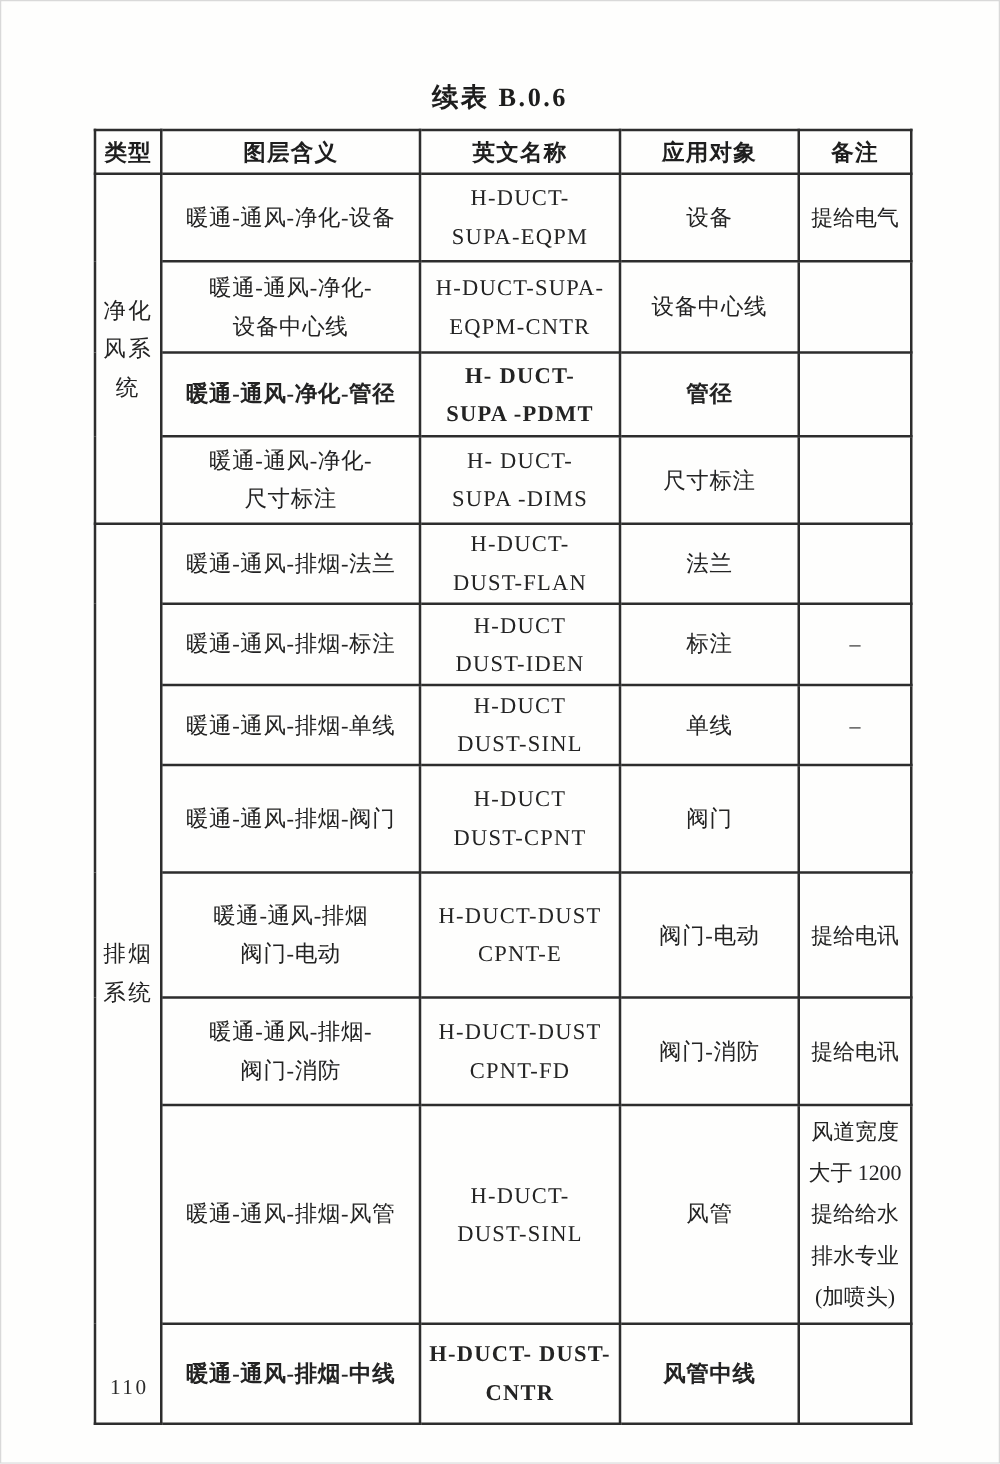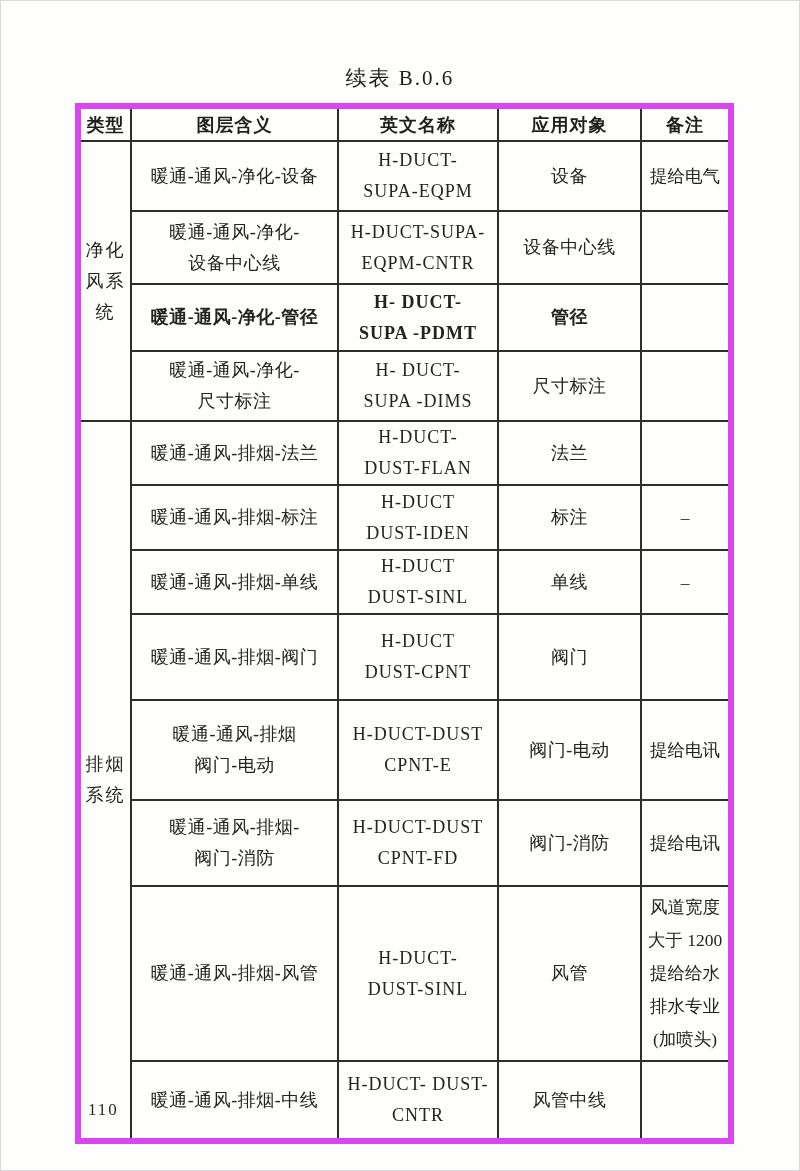--- a/index.html
+++ b/index.html
@@ -21,32 +21,32 @@
     box-sizing: border-box;
     background: #fefefd;
   }
   .doc-title {
     position: absolute;
     top: 64px;
     left: 0;
     width: 800px;
     text-align: center;
     font-size: 21px;
-    font-weight: normal;
+    font-weight: bold;
     letter-spacing: 2px;
     color: #1d1d1d;
   }
   table.layer-table {
     position: absolute;
     left: 75px;
     top: 103px;
     width: 653px;
     border-collapse: collapse;
     table-layout: fixed;
-    border: 6px solid #d946ef;
+    border: 2px solid #d946ef;
   }
   table.layer-table th,
   table.layer-table td {
     border: 2px solid #2d2d2d;
     text-align: center;
     vertical-align: middle;
     padding: 0 2px;
     overflow: hidden;
     box-sizing: border-box;
   }
@@ -274,21 +274,21 @@
           <div class="line">风管</div>
         </td>
         <td class="cell-remark">
           <div class="line">风道宽度</div>
           <div class="line">大于 1200</div>
           <div class="line">提给给水</div>
           <div class="line">排水专业</div>
           <div class="line">(加喷头)</div>
         </td>
       </tr>
-      <tr style="height: 80px;">
+      <tr style="height: 80px; font-weight: bold;">
         <td class="cell-meaning">
           <div class="line">暖通-通风-排烟-中线</div>
         </td>
         <td class="cell-english">
           <div class="line">H-DUCT- DUST-</div>
           <div class="line">CNTR</div>
         </td>
         <td class="cell-target">
           <div class="line">风管中线</div>
         </td>

